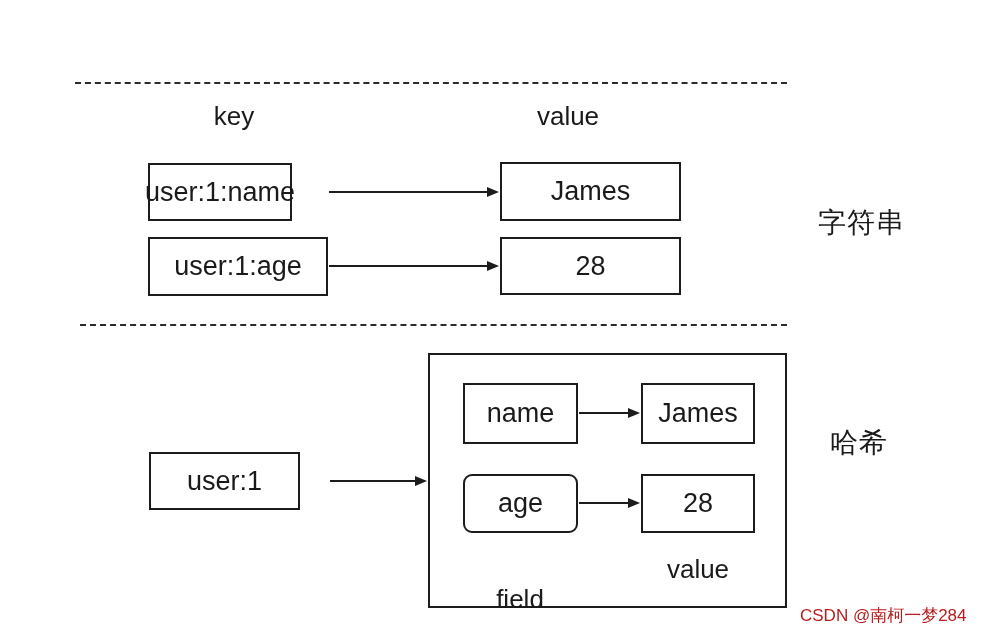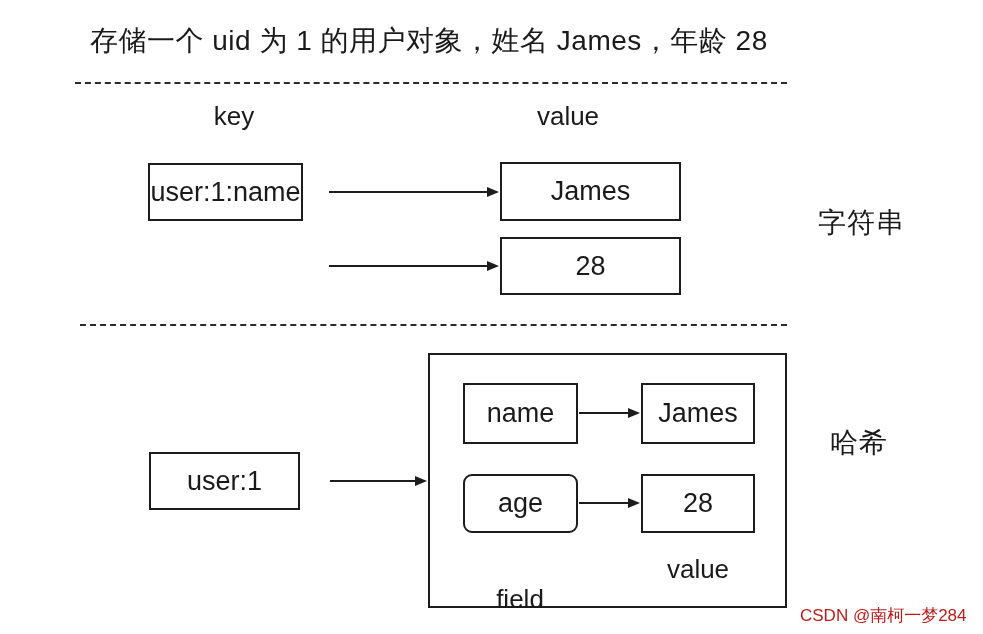--- a/index.html
+++ b/index.html
@@ -22,31 +22,31 @@
     border-top:5px solid transparent;border-bottom:5px solid transparent;
   }
   .typelabel{position:absolute;font-size:28px;letter-spacing:1px;white-space:nowrap;}
   .watermark{position:absolute;font-size:17px;color:#b91c1c;white-space:nowrap;}
 </style>
 </head>
 <body>
 
 <div class="canvas">
 
-  <div class="title">存储一个 uid 为 1 的用户对象，姓名 James，年龄 28</div>
 
   <div class="dash" style="left:75px;top:82px;width:712px;"></div>
 
   <div class="hdr" style="left:174px;top:101px;width:120px;">key</div>
   <div class="hdr" style="left:508px;top:101px;width:120px;">value</div>
 
-  <div class="box" style="left:148px;top:163px;width:155px;height:58px;">user:1:name</div>
+  <div class="box" style="left:148px;top:163px;width:144px;height:58px;">user:1:name</div>
   <div class="arrow" style="left:329px;top:191px;width:159px;"></div>
   <div class="box" style="left:500px;top:162px;width:181px;height:59px;">James</div>
 
+  <div class="box" style="left:148px;top:237px;width:180px;height:59px;">user:1:age</div>
   <div class="arrow" style="left:329px;top:265px;width:159px;"></div>
   <div class="box" style="left:500px;top:237px;width:181px;height:58px;">28</div>
 
   <div class="typelabel" style="left:818px;top:204px;">字符串</div>
 
   <div class="dash" style="left:80px;top:324px;width:707px;"></div>
 
   <div class="box" style="left:149px;top:452px;width:151px;height:58px;">user:1</div>
   <div class="arrow" style="left:330px;top:480px;width:86px;"></div>
 

